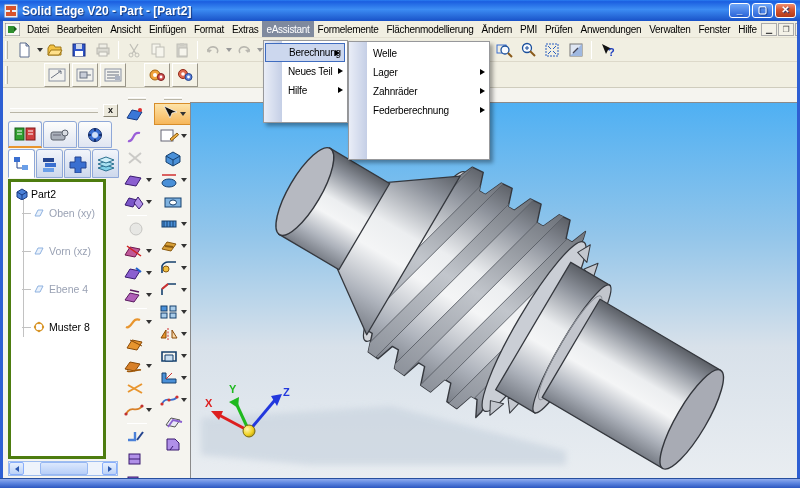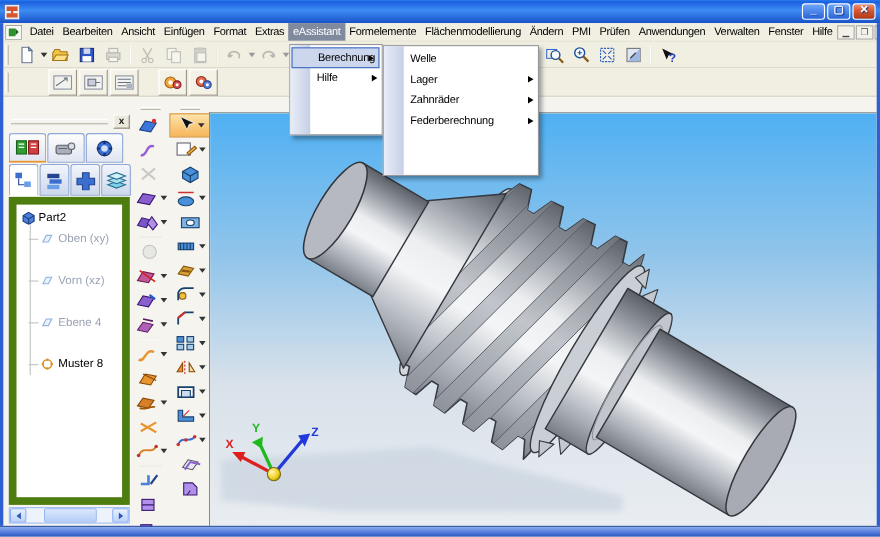--- a/index.html
+++ b/index.html
@@ -52,22 +52,22 @@
      border-color:#fff #8a8675 #8a8675 #fff;background:#ece9dc;font-size:9px;line-height:11px;
      text-align:center;font-weight:bold;color:#111;}
   .tabs1{position:absolute;left:0;top:17px;display:flex;}
   .tab1{width:34px;height:27px;border:1px solid #8fa8d8;border-radius:3px 3px 0 0;margin-right:1px;
      background:linear-gradient(180deg,#fdfdfb,#dfe5f2);display:flex;align-items:center;justify-content:center;}
   .tab1.sel{border-bottom:2px solid #e8952e;}
   .tabs2{position:absolute;left:0;top:45px;display:flex;}
   .tab2{width:27px;height:29px;border:1px solid #8fa8d8;border-radius:3px 3px 0 0;margin-right:1px;
      background:linear-gradient(180deg,#f2f5fb,#cdd8ec);display:flex;align-items:center;justify-content:center;}
   .tab2.sel{background:#fff;border-bottom-color:#fff;}
-  .tree{position:absolute;left:0;top:75px;width:110px;height:280px;background:#fff;
-     border:7px solid #4d7c0f;font-size:10.5px;overflow:hidden;}
+  .tree{position:absolute;left:0;top:75px;width:98px;height:280px;background:#fff;
+     border:3px solid #4d7c0f;font-size:10.5px;overflow:hidden;}
   .vline{position:absolute;left:12px;top:16px;width:1px;height:139px;background:#c2c2c2;}
   .trow{position:absolute;left:2px;height:18px;display:flex;align-items:center;white-space:nowrap;}
   .stub{width:9px;height:1px;background:#c2c2c2;margin-left:9px;margin-right:1px;flex:0 0 auto;}
   .tlabel{margin-left:3px;color:#000;}
   .trow.g .tlabel{color:#9aa2b4;}
   .hscroll{position:absolute;left:0;top:357px;width:110px;height:15px;background:#eef3fb;
      border:1px solid #9ebdf0;display:flex;}
   .harr{width:15px;height:13px;background:linear-gradient(180deg,#e7f0fe,#bcd2f8);
      border:1px solid #89aefb;border-radius:2px;display:flex;align-items:center;justify-content:center;}
   .harr .tri-l{width:0;height:0;border-top:3px solid transparent;border-bottom:3px solid transparent;border-right:4px solid #2a57b0;}
@@ -108,20 +108,21 @@
 </head>
 <body>
 
 <div class="win">
 
   <div class="titlebar">
     <svg class="appicon" viewBox="0 0 14 14">
       <rect x="0" y="0" width="14" height="14" fill="#e8eef8" stroke="#3a62b0"></rect>
       <path d="M2 2h10v4H6v2h6v4H2V8h6V6H2z" fill="#d8542c"></path>
     </svg>
+    <span>Solid Edge V20 - Part - [Part2]</span>
     <div class="tb-ctrls">
       <div class="tb-ctrl">_</div>
       <div class="tb-ctrl">▢</div>
       <div class="tb-ctrl close">✕</div>
     </div>
   </div>
 
   <div class="menubar">
     <svg class="mdoc" viewBox="0 0 15 13">
       <rect x="0" y="0" width="15" height="13" fill="#f8f8f4" stroke="#777"></rect>
@@ -734,20 +735,24 @@
     </div>
   </div>
 
   <div class="menu" id="menu-eassistant">
     <div class="mstrip"></div>
     <div class="menurow hl">
       <span>Berechnung</span>
       <span class="marrow"></span>
     </div>
     <div class="menurow">
+      <span>Neues Teil</span>
+      <span class="marrow"></span>
+    </div>
+    <div class="menurow">
       <span>Hilfe</span>
       <span class="marrow"></span>
     </div>
   </div>
 
   <div class="menu" id="menu-berechnung">
     <div class="mstrip"></div>
     <div class="menurow">
       <span>Welle</span>
     </div>

